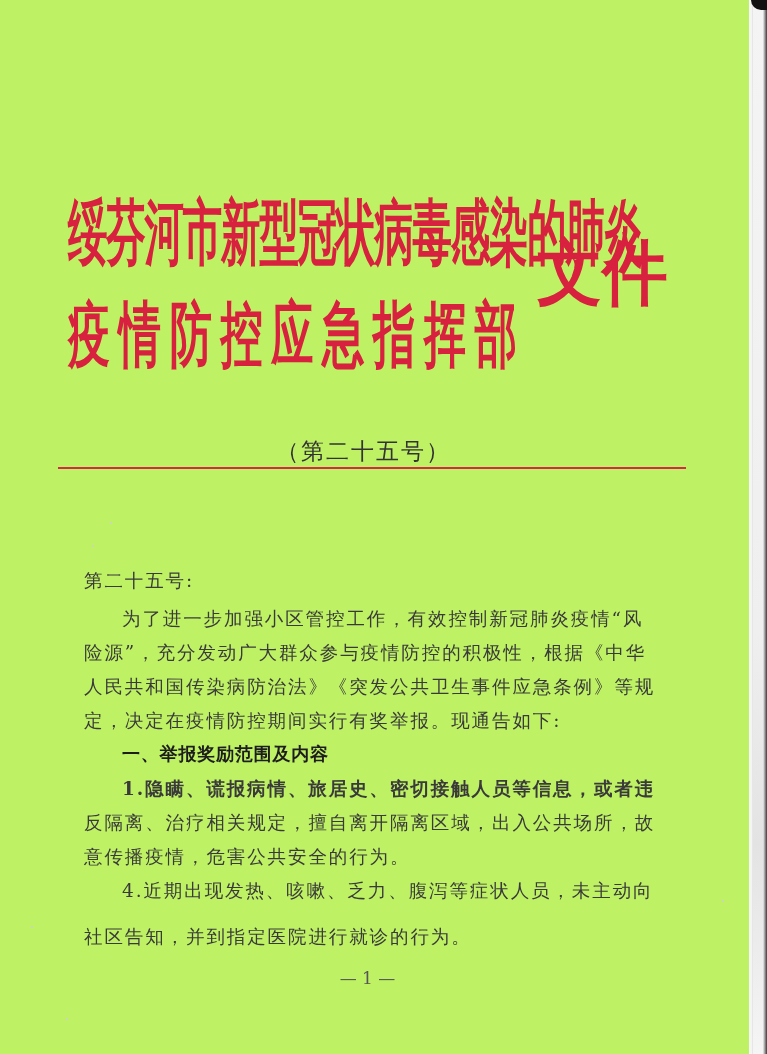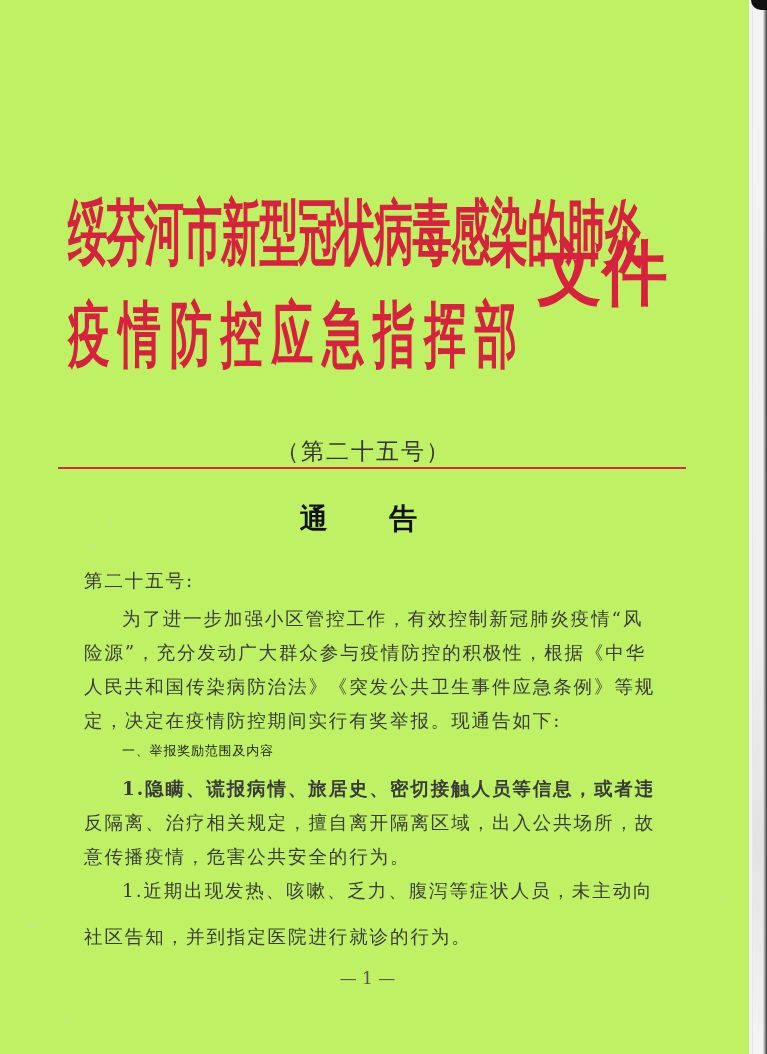--- a/index.html
+++ b/index.html
@@ -114,24 +114,24 @@
       font-family: "DejaVu Serif", "Liberation Serif", serif;
       font-size: 18.5px;
       letter-spacing: 1.9px;
       color: #3a3a3a;
       white-space: nowrap;
     }
     .line { position: absolute; left: 0; white-space: nowrap; }
     .indent { padding-left: 38px; }
     .heading {
       font-family: "DejaVu Sans", "Liberation Sans", sans-serif;
-      font-weight: normal;
+      font-weight: bold;
       color: #1d1d1d;
       letter-spacing: 0.8px;
-      font-size: 13px;
+      font-size: 18px;
     }
 
     .page-number {
       position: absolute;
       left: 0; width: 767px;
       top: 968px;
       text-align: center;
       font-size: 17px;
       color: #555;
     }
@@ -159,39 +159,36 @@
   <div class="red-title title-line-1">绥芬河市新型冠状病毒感染的肺炎</div>
   <div class="red-title title-line-2">疫情防控应急指挥部</div>
   <div class="red-title title-suffix">文件</div>
 
   <div class="doc-number">
     <span class="inner">（第二十五号）</span>
   </div>
 
   <div class="red-rule"></div>
 
-  <div class="notice-title">
-    <span class="inner">通 告</span>
-  </div>
 
   <div class="body-text" style="top:0;">
     <div class="line" style="top:568px;">第二十五号:</div>
 
     <div class="line indent" style="top:606px;">为了进一步加强小区管控工作，有效控制新冠肺炎疫情“风</div>
     <div class="line" style="top:640px;">险源”，充分发动广大群众参与疫情防控的积极性，根据《中华</div>
     <div class="line" style="top:674px;">人民共和国传染病防治法》《突发公共卫生事件应急条例》等规</div>
     <div class="line" style="top:708px;">定，决定在疫情防控期间实行有奖举报。现通告如下:</div>
 
     <div class="line indent heading" style="top:742px;">一、举报奖励范围及内容</div>
 
     <div class="line indent" style="top:776px;font-weight:bold;">1.隐瞒、谎报病情、旅居史、密切接触人员等信息，或者违</div>
     <div class="line" style="top:810px;">反隔离、治疗相关规定，擅自离开隔离区域，出入公共场所，故</div>
     <div class="line" style="top:844px;">意传播疫情，危害公共安全的行为。</div>
 
-    <div class="line indent" style="top:878px;">1.近期出现发热、咳嗽、乏力、腹泻等症状人员，未主动向</div>
+    <div class="line indent" style="top:878px;">4.近期出现发热、咳嗽、乏力、腹泻等症状人员，未主动向</div>
     <div class="line" style="top:924px;">社区告知，并到指定医院进行就诊的行为。</div>
   </div>
 
   <div class="page-number">
     <span class="inner">— 1 —</span>
   </div>
 
   <div class="speck" style="left:92px; top:545px;"></div>
   <div class="speck" style="left:110px; top:522px;"></div>
   <div class="speck" style="left:31px; top:926px;"></div>

